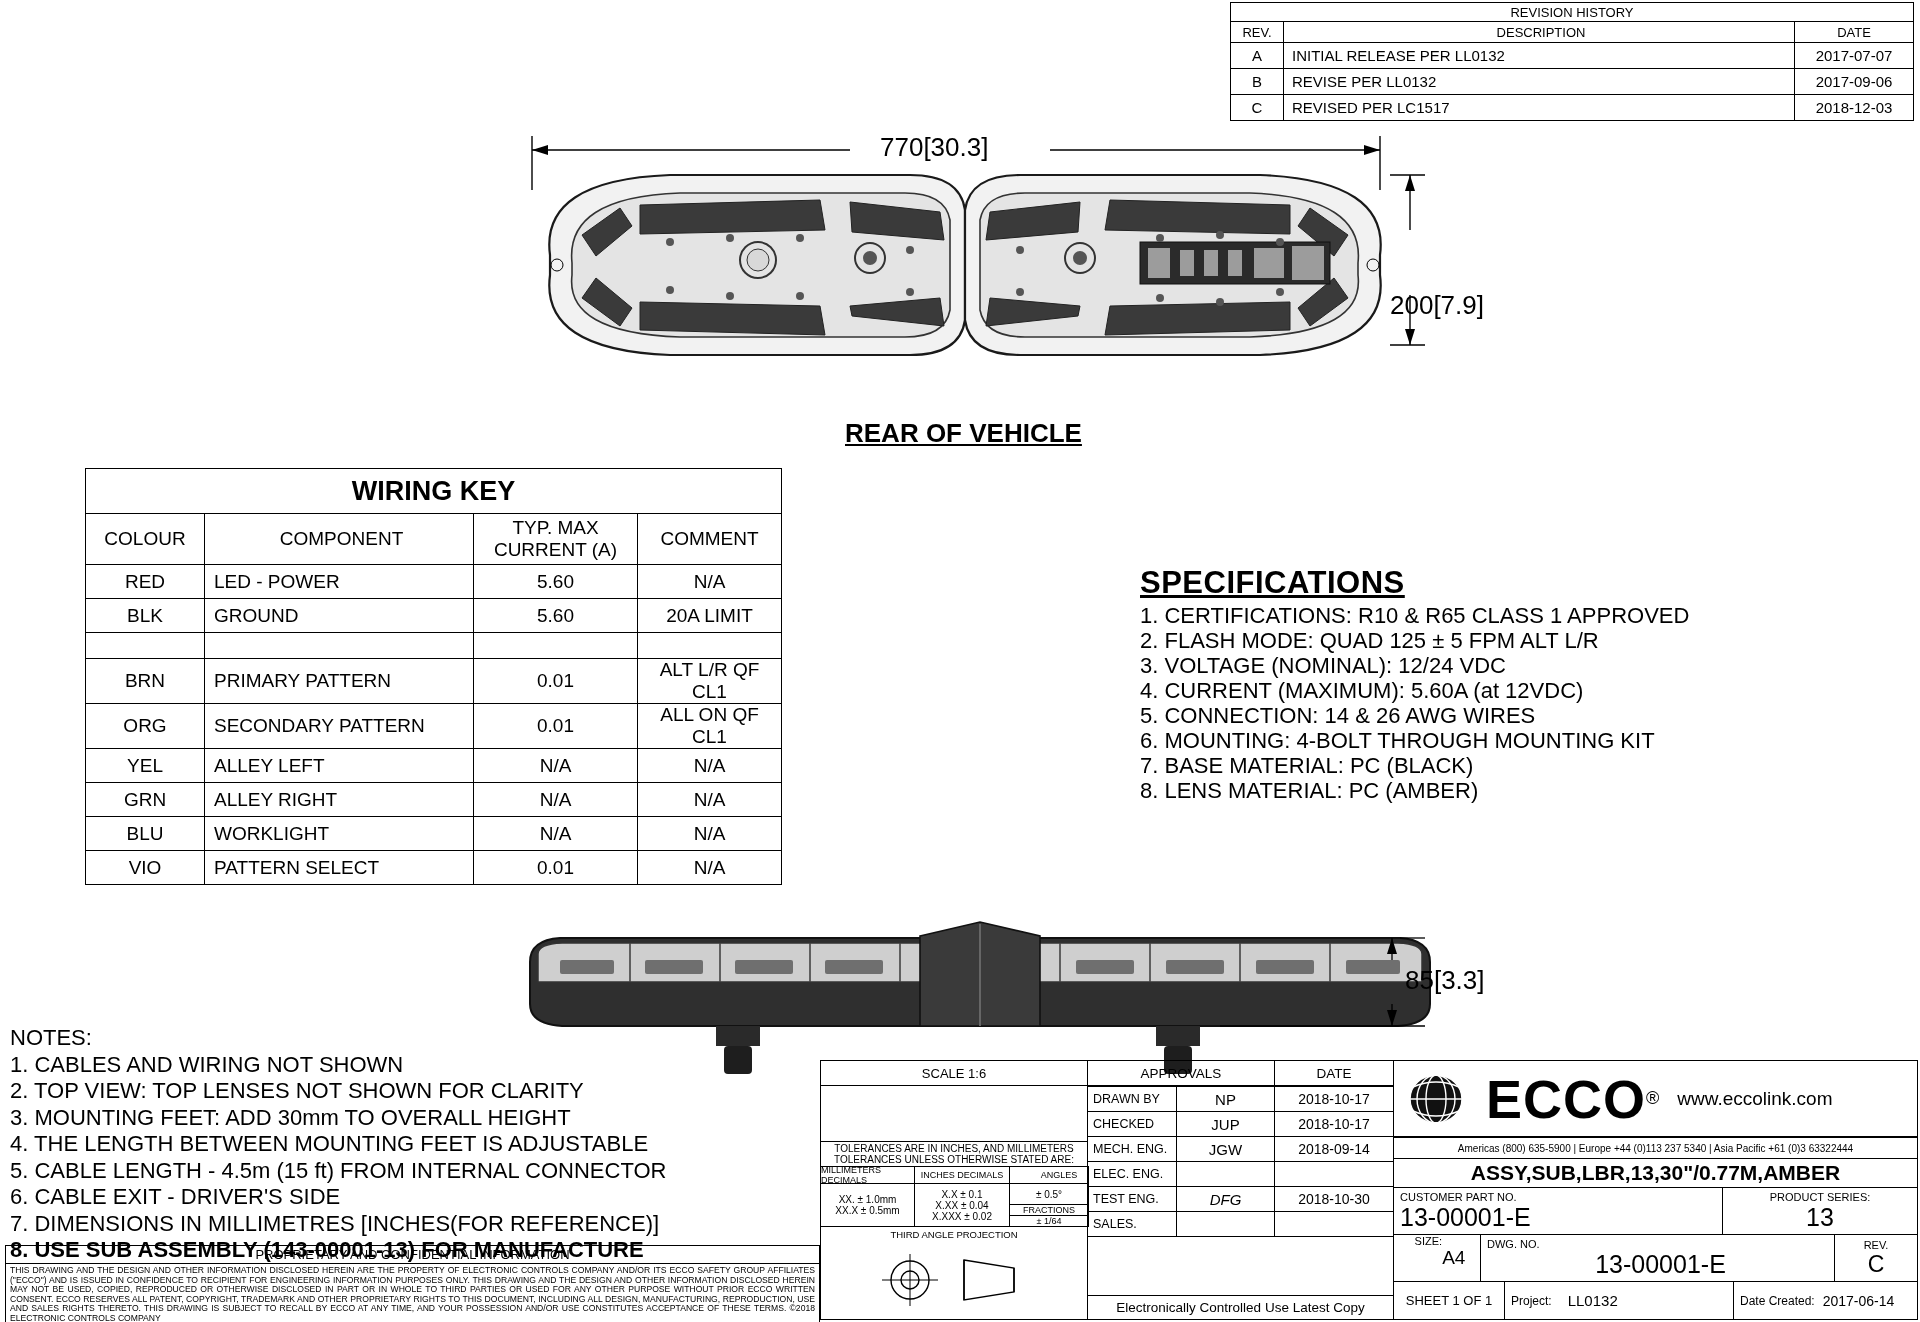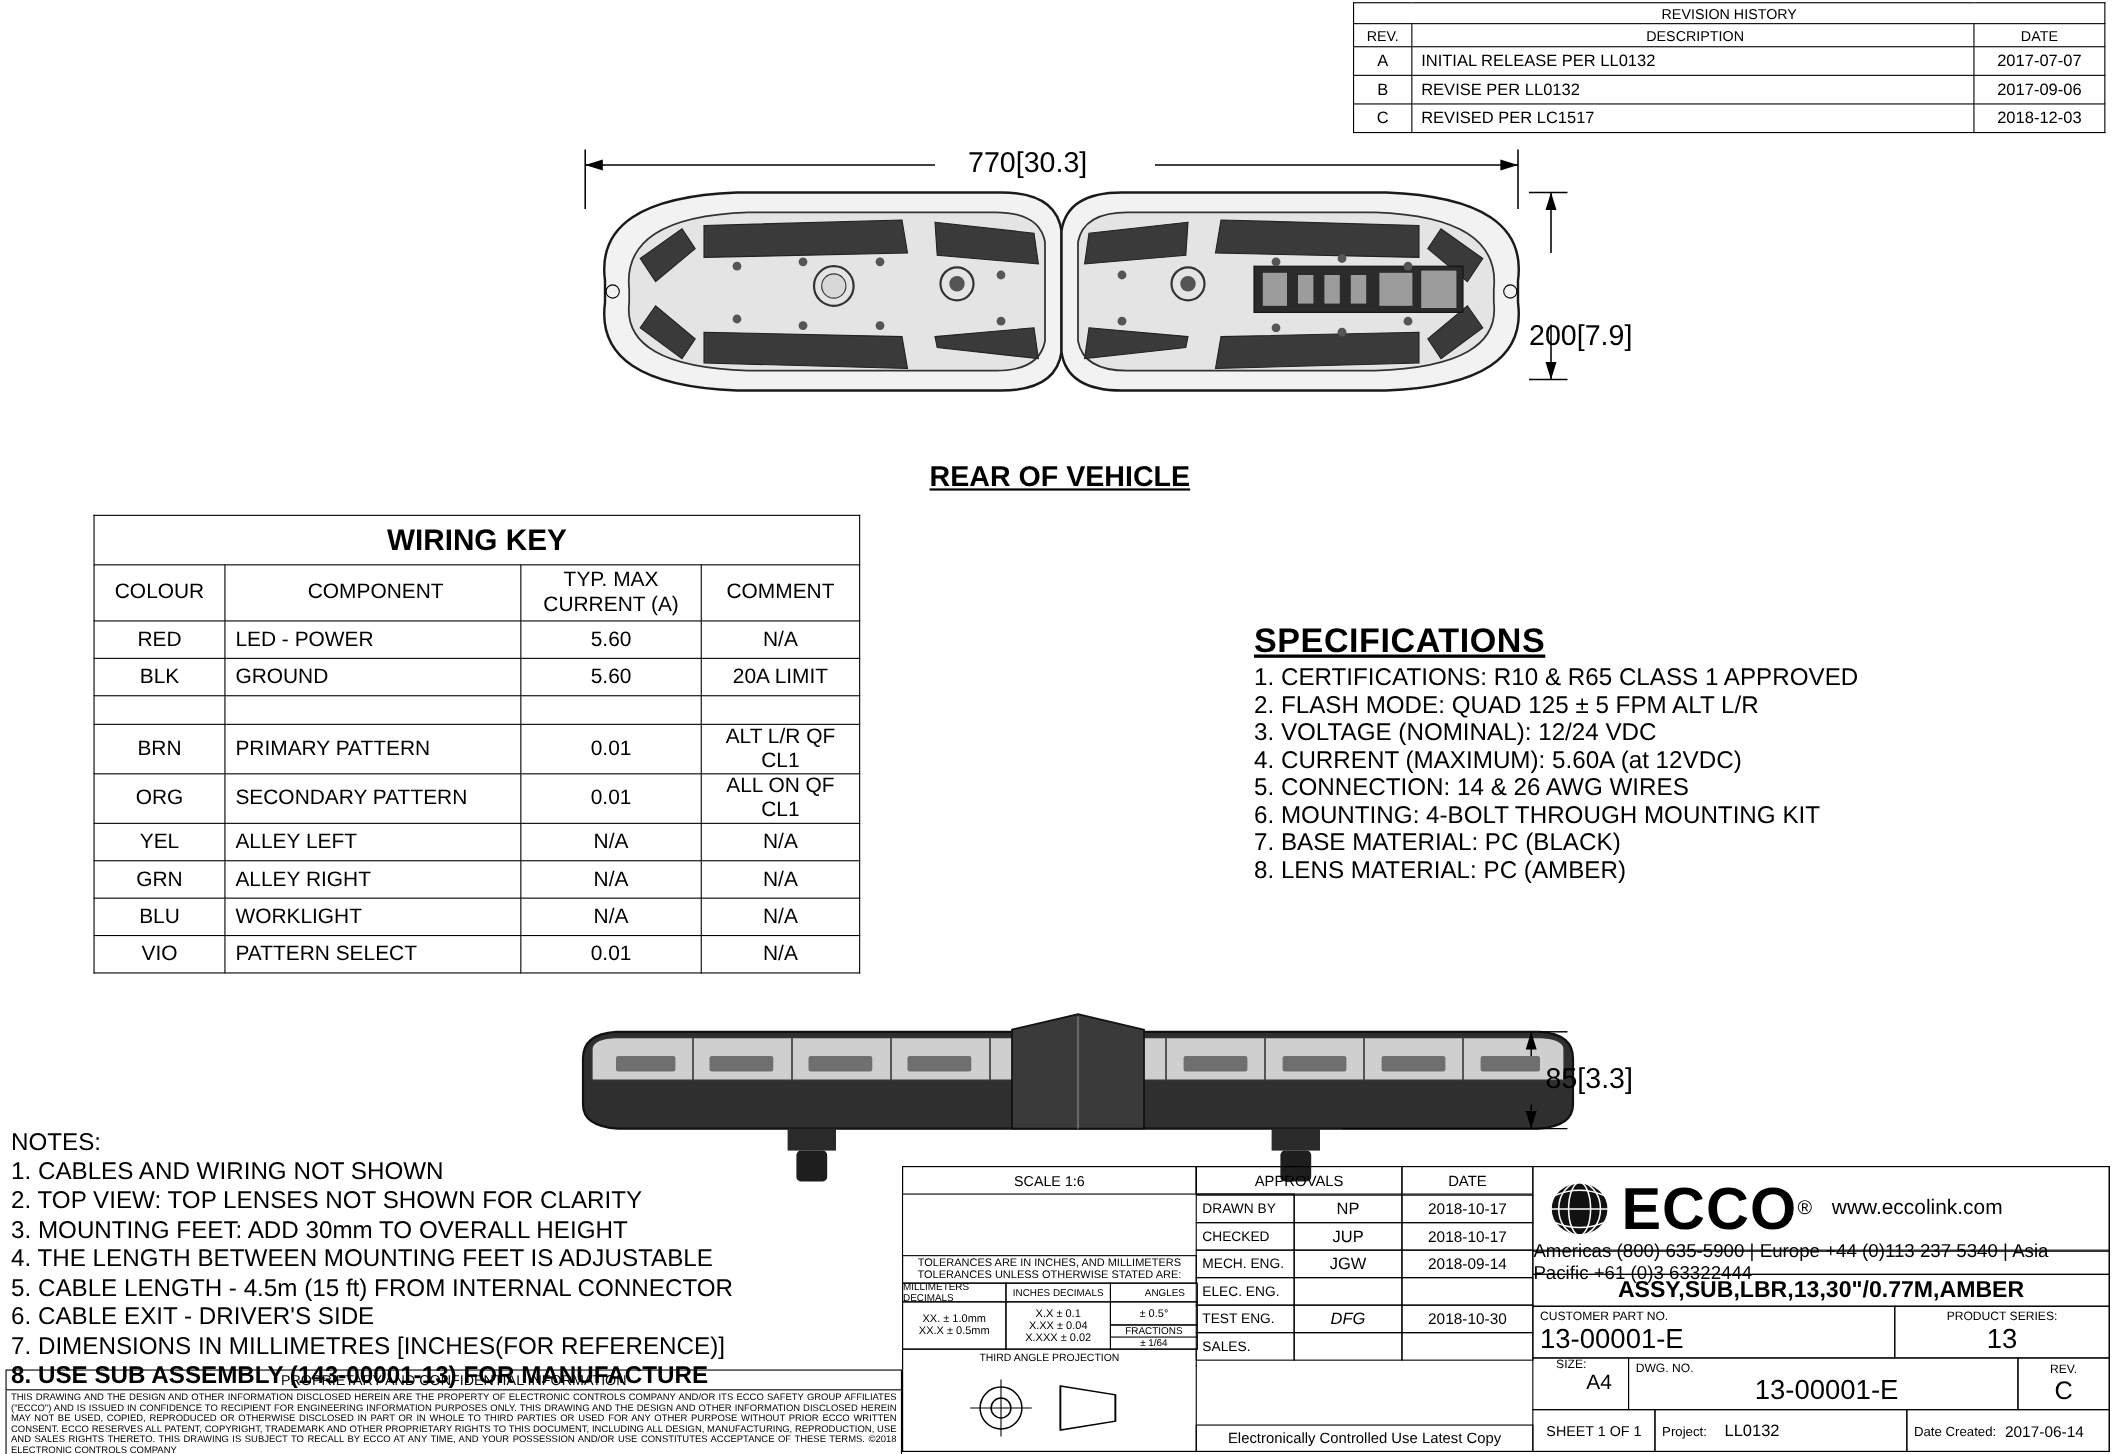--- a/index.html
+++ b/index.html
@@ -61,21 +61,21 @@
 
   
   #titleblock{position:absolute;left:820px;top:1060px;width:1096px;height:258px;border:1px solid #000;}
   #titleblock .cell{position:absolute;box-sizing:border-box;border:1px solid #000;font-size:13px;display:flex;align-items:center;}
   #titleblock .ctr{justify-content:center;}
   #titleblock .lbl{font-size:12.5px;}
 
   
   #ecco-logo{font-size:54px;font-weight:bold;letter-spacing:1px;font-family:"Liberation Sans",sans-serif;}
   #ecco-url{font-size:19px;}
-  #regions{font-size:17px;}
+  #regions{font-size:10px;}
   #assy-line{font-size:21px;font-weight:bold;}
   .bignum{font-size:25px;}
 </style>
 </head>
 <body>
 
 <div id="sheet">
 
   <div id="rev-history">
     <table>
@@ -418,21 +418,21 @@
         <ellipse cx="30" cy="28" rx="26" ry="24" fill="#111"></ellipse>
         <g stroke="#fff" stroke-width="1.4" fill="none">
           <ellipse cx="30" cy="28" rx="26" ry="24"></ellipse>
           <ellipse cx="30" cy="28" rx="10" ry="24"></ellipse>
           <ellipse cx="30" cy="28" rx="19" ry="24"></ellipse>
           <line x1="4" y1="28" x2="56" y2="28"></line>
           <path d="M7 16 Q30 6 53 16"></path>
           <path d="M7 40 Q30 50 53 40"></path>
         </g>
       </svg>
-      <span id="ecco-logo" style="margin-left:8px">ECCO</span>
+      <span id="ecco-logo" style="margin-left:20px">ECCO</span>
       <span style="font-size:18px;vertical-align:top">®</span>
       <span id="ecco-url" style="margin-left:18px">www.eccolink.com</span>
     </div>
     <div class="cell ctr" style="left:572px;top:76px;width:525px;height:22px;">
       <span id="regions">Americas  (800) 635-5900     |     Europe  +44 (0)113 237 5340     |     Asia Pacific  +61 (0)3 63322444</span>
     </div>
     <div class="cell ctr" style="left:572px;top:97px;width:525px;height:30px;">
       <span id="assy-line">ASSY,SUB,LBR,13,30"/0.77M,AMBER</span>
     </div>
 

